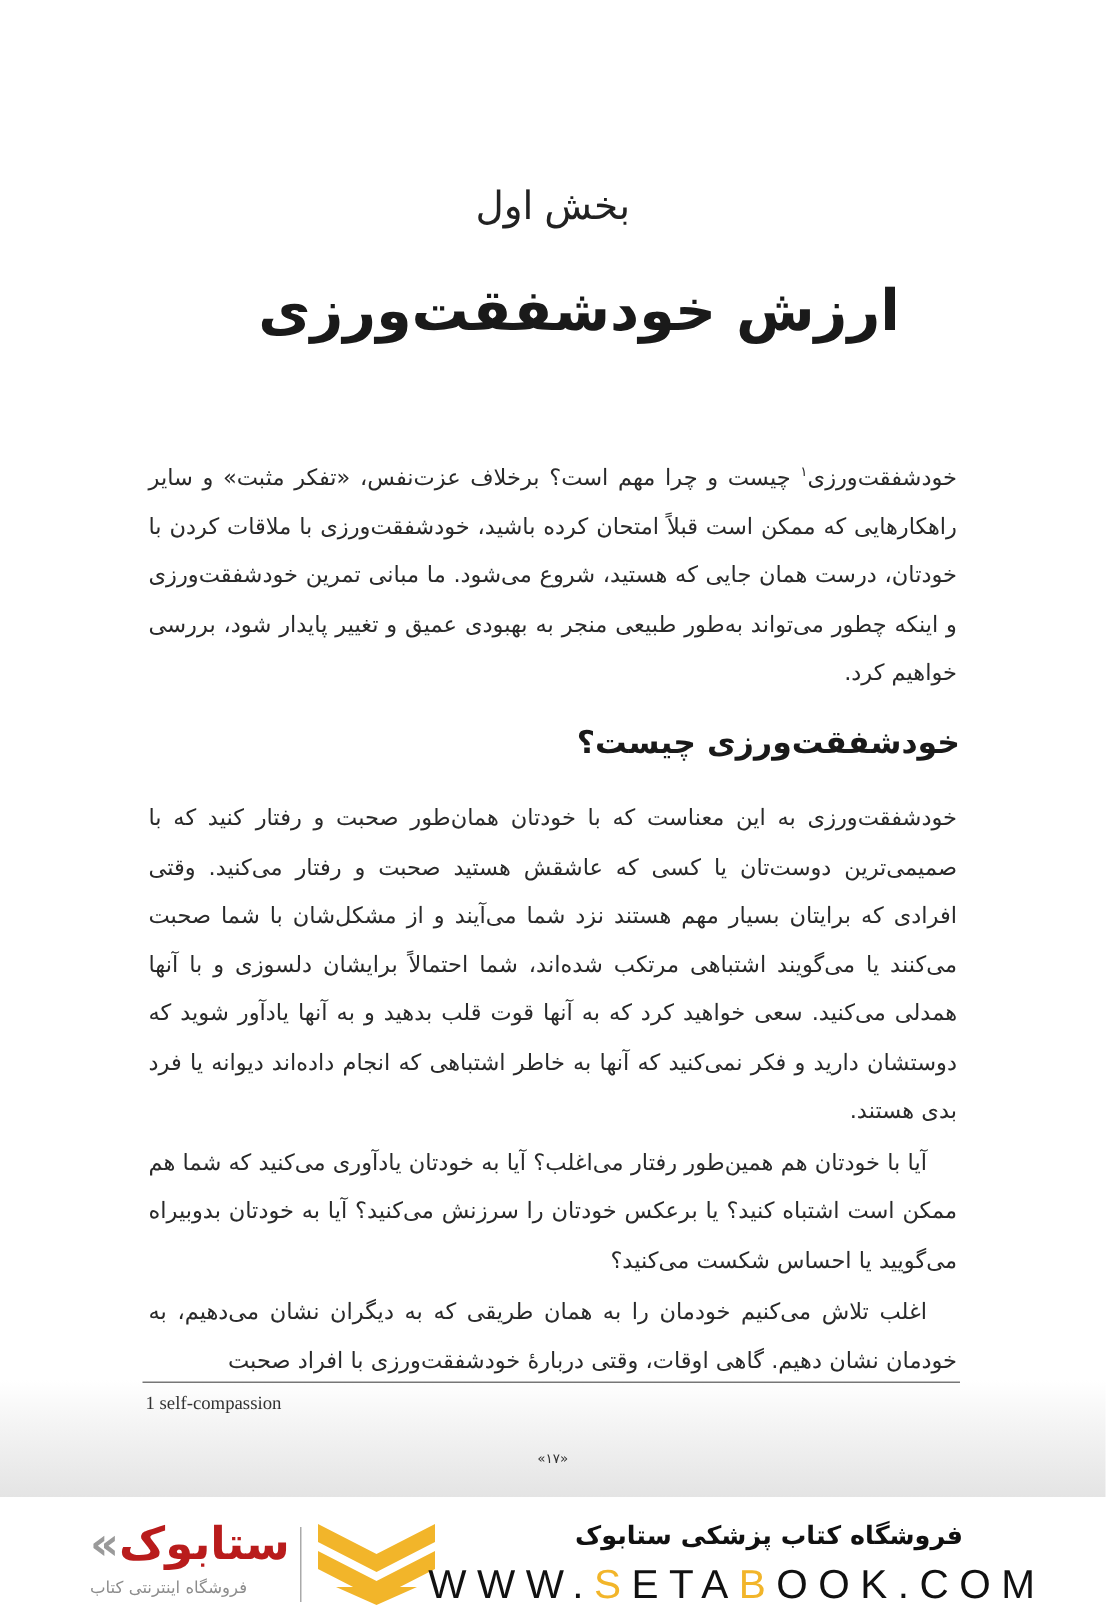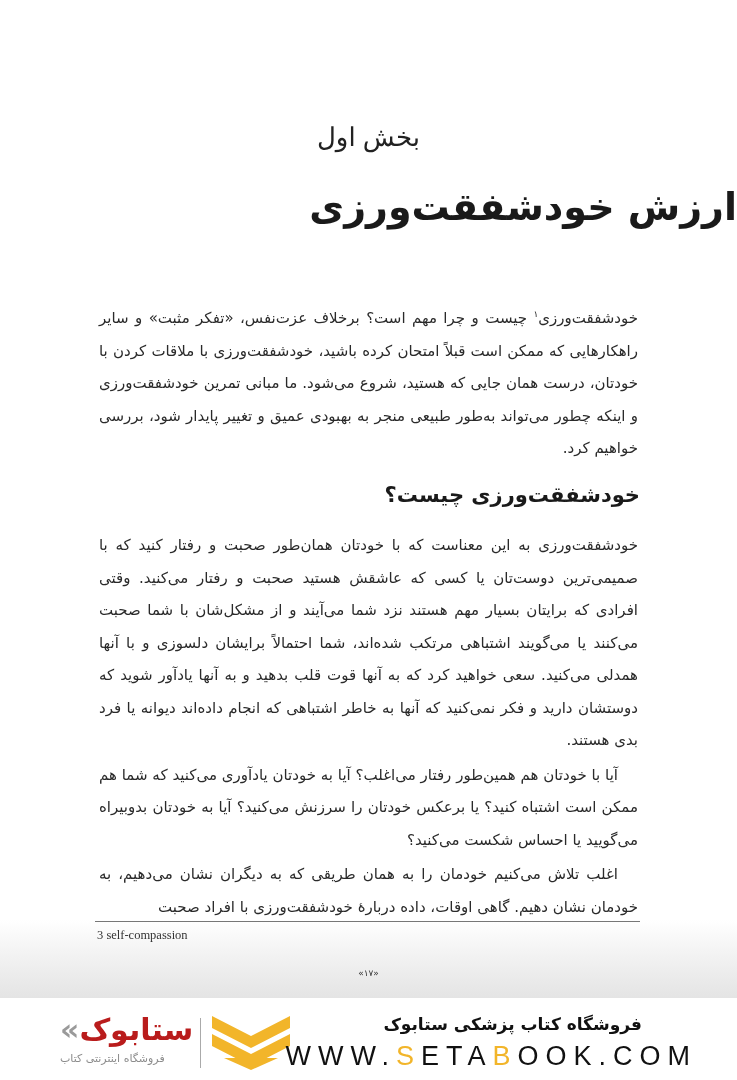--- a/index.html
+++ b/index.html
@@ -29,20 +29,21 @@
       text-align: center;
       direction: rtl;
       font-family: Liberation Sans, sans-serif;
       font-size: 26px;
       color: #222;
     }
     .part-title {
       position: absolute;
       top: 185px;
       left: 0; right: 0;
+      text-align: center;
       direction: rtl;
       font-family: "DejaVu Sans", sans-serif;
       font-weight: bold;
       font-size: 38px;
       color: #1a1a1a;
       margin-left: 35px;
     }
     .body-text {
       position: absolute;
       left: 97px;
@@ -195,25 +196,25 @@
     <p>
       <span>خودشفقت‌ورزی</span><sup class="fnref">۱</sup><span> چیست و چرا مهم است؟ برخلاف عزت‌نفس، «تفکر مثبت» و سایر راهکارهایی که ممکن است قبلاً امتحان کرده باشید، خودشفقت‌ورزی با ملاقات کردن با خودتان، درست همان جایی که هستید، شروع می‌شود. ما مبانی تمرین خودشفقت‌ورزی و اینکه چطور می‌تواند به‌طور طبیعی منجر به بهبودی عمیق و تغییر پایدار شود، بررسی خواهیم کرد.</span>
     </p>
   </div>
 
   <div class="subheading">خودشفقت‌ورزی چیست؟</div>
 
   <div class="body-text main">
     <p>خودشفقت‌ورزی به این معناست که با خودتان همان‌طور صحبت و رفتار کنید که با صمیمی‌ترین دوست‌تان یا کسی که عاشقش هستید صحبت و رفتار می‌کنید. وقتی افرادی که برایتان بسیار مهم هستند نزد شما می‌آیند و از مشکل‌شان با شما صحبت می‌کنند یا می‌گویند اشتباهی مرتکب شده‌اند، شما احتمالاً برایشان دلسوزی و با آنها همدلی می‌کنید. سعی خواهید کرد که به آنها قوت قلب بدهید و به آنها یادآور شوید که دوستشان دارید و فکر نمی‌کنید که آنها به خاطر اشتباهی که انجام داده‌اند دیوانه یا فرد بدی هستند.</p>
     <p class="indent">آیا با خودتان هم همین‌طور رفتار می‌اغلب؟ آیا به خودتان یادآوری می‌کنید که شما هم ممکن است اشتباه کنید؟ یا برعکس خودتان را سرزنش می‌کنید؟ آیا به خودتان بدوبیراه می‌گویید یا احساس شکست می‌کنید؟</p>
-    <p class="indent">اغلب تلاش می‌کنیم خودمان را به همان طریقی که به دیگران نشان می‌دهیم، به خودمان نشان دهیم. گاهی اوقات، داده دربارهٔ خودشفقت‌ورزی با افراد صحبت</p>
+    <p class="indent">اغلب تلاش می‌کنیم خودمان را به همان طریقی که به دیگران نشان می‌دهیم، به خودمان نشان دهیم. گاهی اوقات، وقتی دربارهٔ خودشفقت‌ورزی با افراد صحبت</p>
   </div>
 
   <div class="footnote-rule"></div>
-  <div class="footnote">3 self-compassion</div>
+  <div class="footnote">1 self-compassion</div>
 
   <div class="page-number">«۱۷»</div>
 </div>
 
 <div class="banner">
   <div class="logo">
     <div class="logo-wordmark">
       <span class="gray">«</span><span class="yellow">ستابوک</span>
     </div>
     <div class="logo-tagline">فروشگاه اینترنتی کتاب</div>

